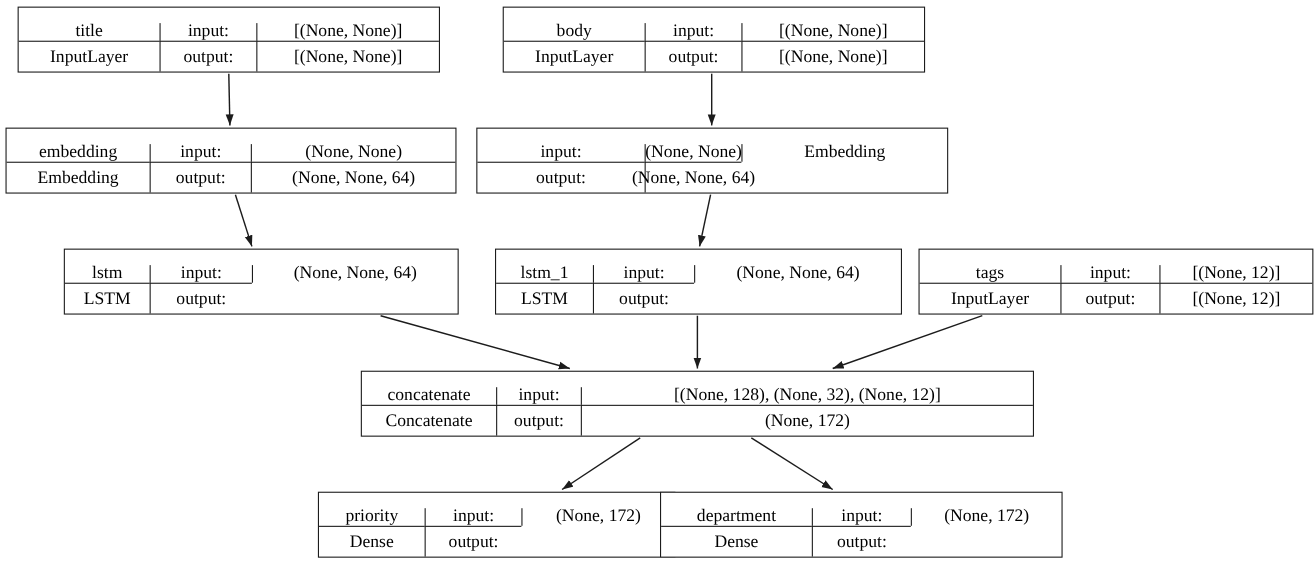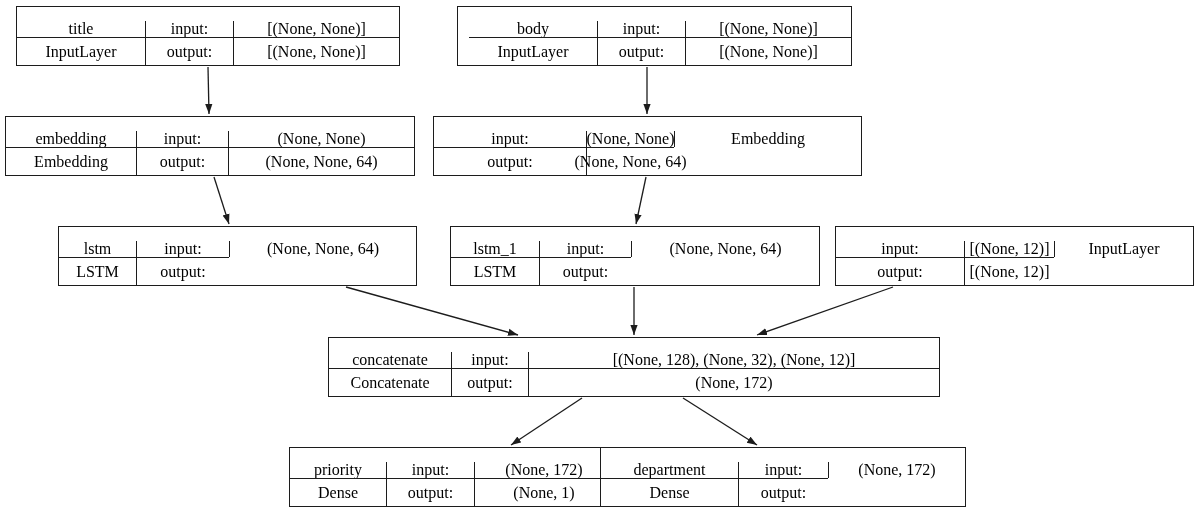--- a/index.html
+++ b/index.html
@@ -58,21 +58,21 @@
 
   <div class="node" style="left:16px; top:6px; grid-template-columns:128px 88px 166px;">
     <div class="cell">title</div>
     <div class="cell">input:</div>
     <div class="cell">[(None, None)]</div>
     <div class="cell">InputLayer</div>
     <div class="cell">output:</div>
     <div class="cell">[(None, None)]</div>
   </div>
 
-  <div class="node" style="left:457px; top:6px; grid-template-columns:128px 88px 166px;padding-left:11px;">
+  <div class="node" style="left:457px; top:6px; grid-template-columns:128px 88px 166px;">
     <div class="cell">body</div>
     <div class="cell">input:</div>
     <div class="cell">[(None, None)]</div>
     <div class="cell">InputLayer</div>
     <div class="cell">output:</div>
     <div class="cell">[(None, None)]</div>
   </div>
 
   <div class="node" style="left:5px; top:116px; grid-template-columns:130px 92px 186px;">
     <div class="cell">embedding</div>
@@ -101,20 +101,21 @@
 
   <div class="node" style="left:450px; top:226px; grid-template-columns:88px 92px 188px;">
     <div class="cell">lstm_1</div>
     <div class="cell">input:</div>
     <div class="cell">(None, None, 64)</div>
     <div class="cell">LSTM</div>
     <div class="cell">output:</div>
   </div>
 
   <div class="node" style="left:835px; top:226px; grid-template-columns:128px 90px 139px;">
+    <div class="cell">tags</div>
     <div class="cell">input:</div>
     <div class="cell">[(None, 12)]</div>
     <div class="cell">InputLayer</div>
     <div class="cell">output:</div>
     <div class="cell">[(None, 12)]</div>
   </div>
 
   <div class="node" style="left:328px; top:337px; grid-template-columns:122px 77px 411px;font-family:Liberation Serif, serif;">
     <div class="cell">concatenate</div>
     <div class="cell">input:</div>
@@ -123,21 +124,20 @@
     <div class="cell">output:</div>
     <div class="cell">(None, 172)</div>
   </div>
 
   <div class="node" style="left:289px; top:447px; grid-template-columns:96px 88px 139px;">
     <div class="cell">priority</div>
     <div class="cell">input:</div>
     <div class="cell">(None, 172)</div>
     <div class="cell">Dense</div>
     <div class="cell">output:</div>
-    <div class="cell">(None, 1)</div>
   </div>
 
   <div class="node" style="left:600px; top:447px; grid-template-columns:137px 90px 137px;">
     <div class="cell">department</div>
     <div class="cell">input:</div>
     <div class="cell">(None, 172)</div>
     <div class="cell">Dense</div>
     <div class="cell">output:</div>
   </div>
 

